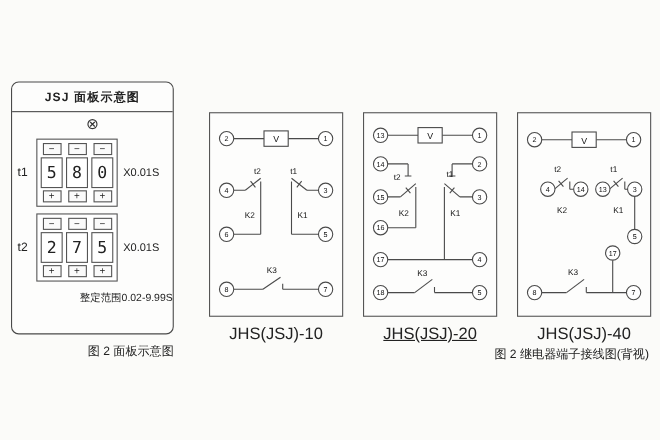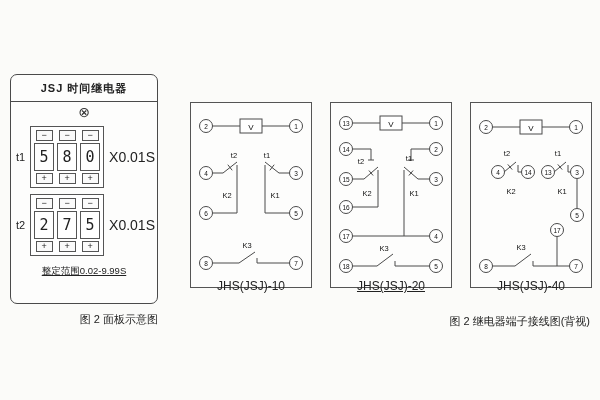--- a/index.html
+++ b/index.html
@@ -14,51 +14,51 @@
   .lamp{text-align:center;font-size:14px;line-height:16px;margin-top:2px;color:#333;}
   .digit-row{display:flex;align-items:center;gap:3px;margin:6px 2px 0 5px;}
   .t-label{width:14px;font-size:11px;text-align:left;}
   .digit-group{border:1px solid #555;background:#fff;padding:3px;display:flex;gap:3px;}
   .digit-col{display:flex;flex-direction:column;align-items:center;gap:2px;}
   .btn-box{width:15px;height:9px;border:1px solid #555;font-size:9px;line-height:8px;
            text-align:center;background:#fafafa;}
   .digit-box{width:18px;height:26px;border:1px solid #555;background:#fff;
              display:flex;align-items:center;justify-content:center;
              font-family:"DejaVu Sans Mono",monospace;font-size:15px;}
-  .mult{font-size:14px;margin-left:2px;white-space:nowrap;}
-  .range-text{text-align:center;font-size:9.5px;margin-top:9px;text-decoration:underline;}
+  .mult{font-size:10px;margin-left:2px;white-space:nowrap;}
+  .range-text{text-align:right;font-size:9.5px;margin-top:9px;}
 
   .caption{position:absolute;font-size:11px;text-align:right;}
   .fig2-caption{left:10px;top:312px;width:148px;}
   .fig3-caption{left:190px;top:314px;width:400px;}
 
   
   .diagram{position:absolute;top:102px;width:122px;height:186px;border:1px solid #555;
            background:#fdfdfc;box-sizing:border-box;}
   .d1{left:190px;} .d2{left:330px;} .d3{left:470px;}
-  .dlabel{position:absolute;top:279px;width:122px;text-align:center;font-size:12px;}
+  .dlabel{position:absolute;top:295px;width:122px;text-align:center;font-size:15px;}
   .dl1{left:190px;} .dl2{left:330px;text-decoration:underline;} .dl3{left:470px;}
 
   .dsvg{display:block;width:120px;height:184px;}
   .dsvg line{stroke:#4a4a4a;stroke-width:1;fill:none;}
   .dsvg rect{stroke:#4a4a4a;stroke-width:1;fill:#fff;}
   .dsvg circle{stroke:#4a4a4a;stroke-width:1;fill:#fff;}
   .dsvg text{fill:#111;font-size:6.5px;text-anchor:middle;
              font-family:"Liberation Sans",sans-serif;}
   .dsvg text.klabel{font-size:7.5px;}
   .dsvg text.vlabel{font-size:8px;}
 </style>
 </head>
 <body>
 
 <div class="screen">
 
   <section>
     <div class="panel">
-      <div class="panel-title">JSJ 时间继电器</div>
+      <div class="panel-title">JSJ 面板示意图</div>
       <div class="lamp">⊗</div>
 
       <div class="digit-row">
         <span class="t-label">t1</span>
         <div class="digit-group">
           <div class="digit-col">
             <div class="btn-box">−</div>
             <div class="digit-box">5</div>
             <div class="btn-box">+</div>
           </div>

